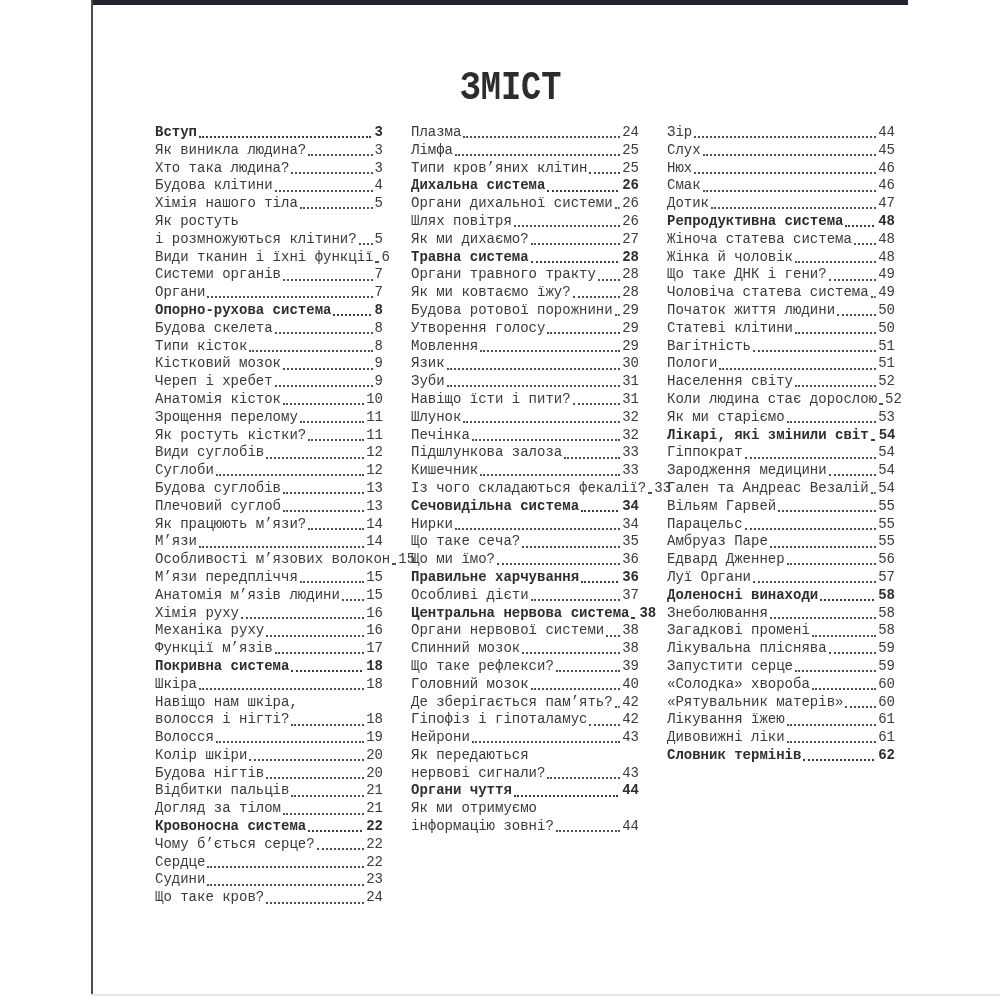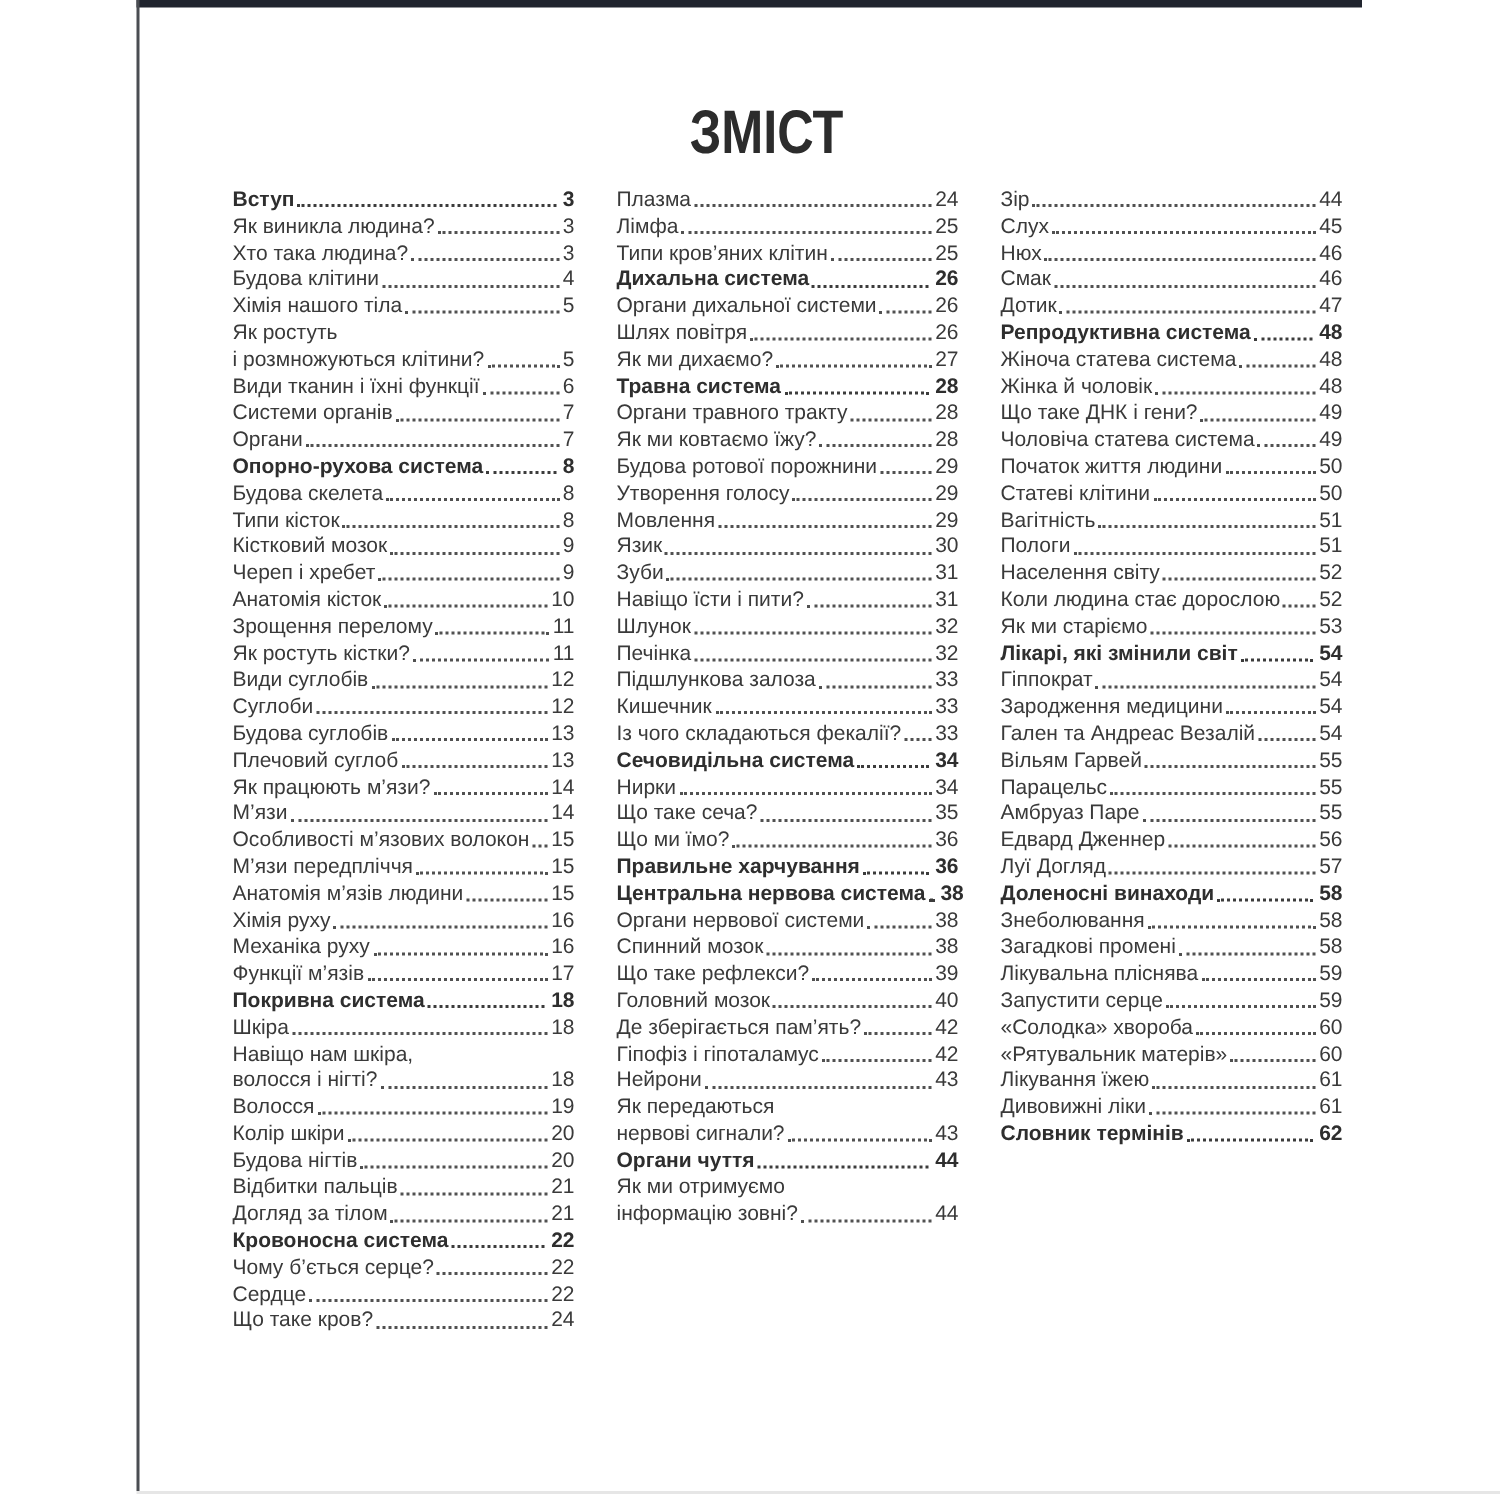--- a/index.html
+++ b/index.html
@@ -2,21 +2,21 @@
 <html><head>
 <meta charset="utf-8">
 <style>
   * { box-sizing: border-box; }
   html, body { margin: 0; padding: 0; background: #ffffff; }
   .page {
     position: relative;
     width: 1000px;
     height: 1000px;
     background: var(--paper, #ffffff);
-    font-family: Liberation Sans, sans-serif;
+    font-family: Liberation Mono, monospace;
     color: var(--ink, #3a3a3a);
     overflow: hidden;
   }
   
   .edge-top {
     position: absolute; left: 91px; top: 0;
     width: 817px; height: 5px;
     background: var(--edge-dark, #20242e);
   }
   .edge-left {
@@ -281,20 +281,25 @@
             <span class="lbl">Чому б’ється серце?</span>
             <span class="leader"></span>
             <span class="num">22</span>
           </div>
           <div class="entry">
             <span class="lbl">Сердце</span>
             <span class="leader"></span>
             <span class="num">22</span>
           </div>
           <div class="entry">
+            <span class="lbl">Судини</span>
+            <span class="leader"></span>
+            <span class="num">23</span>
+          </div>
+          <div class="entry">
             <span class="lbl">Що таке кров?</span>
             <span class="leader"></span>
             <span class="num">24</span>
           </div>
         </div>
       </div>
       <div class="col">
         <div class="group">
           <div class="entry">
             <span class="lbl">Плазма</span>
@@ -427,20 +432,25 @@
             <span class="leader"></span>
             <span class="num">36</span>
           </div>
         </div>
         <div class="group">
           <div class="entry bold">
             <span class="lbl">Правильне харчування</span>
             <span class="leader"></span>
             <span class="num">36</span>
           </div>
+          <div class="entry">
+            <span class="lbl">Особливі дієти</span>
+            <span class="leader"></span>
+            <span class="num">37</span>
+          </div>
         </div>
         <div class="group">
           <div class="entry bold">
             <span class="lbl">Центральна нервова система</span>
             <span class="leader"></span>
             <span class="num">38</span>
           </div>
           <div class="entry">
             <span class="lbl">Органи нервової системи</span>
             <span class="leader"></span>
@@ -622,21 +632,21 @@
             <span class="lbl">Амбруаз Паре</span>
             <span class="leader"></span>
             <span class="num">55</span>
           </div>
           <div class="entry">
             <span class="lbl">Едвард Дженнер</span>
             <span class="leader"></span>
             <span class="num">56</span>
           </div>
           <div class="entry">
-            <span class="lbl">Луї Догляд</span>
+            <span class="lbl">Луї Органи</span>
             <span class="leader"></span>
             <span class="num">57</span>
           </div>
         </div>
         <div class="group">
           <div class="entry bold">
             <span class="lbl">Доленосні винаходи</span>
             <span class="leader"></span>
             <span class="num">58</span>
           </div>

